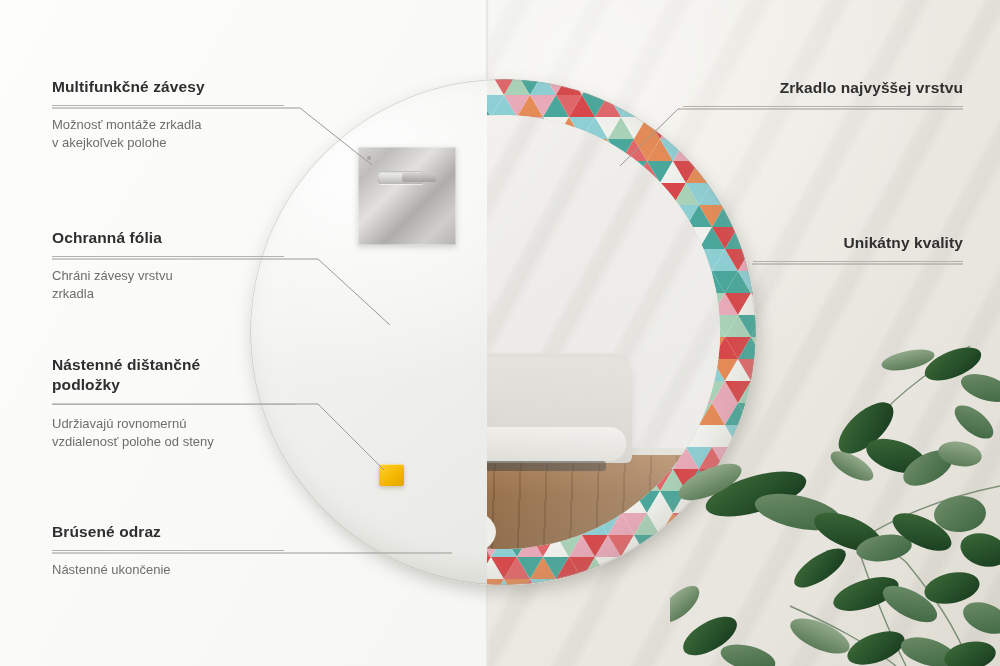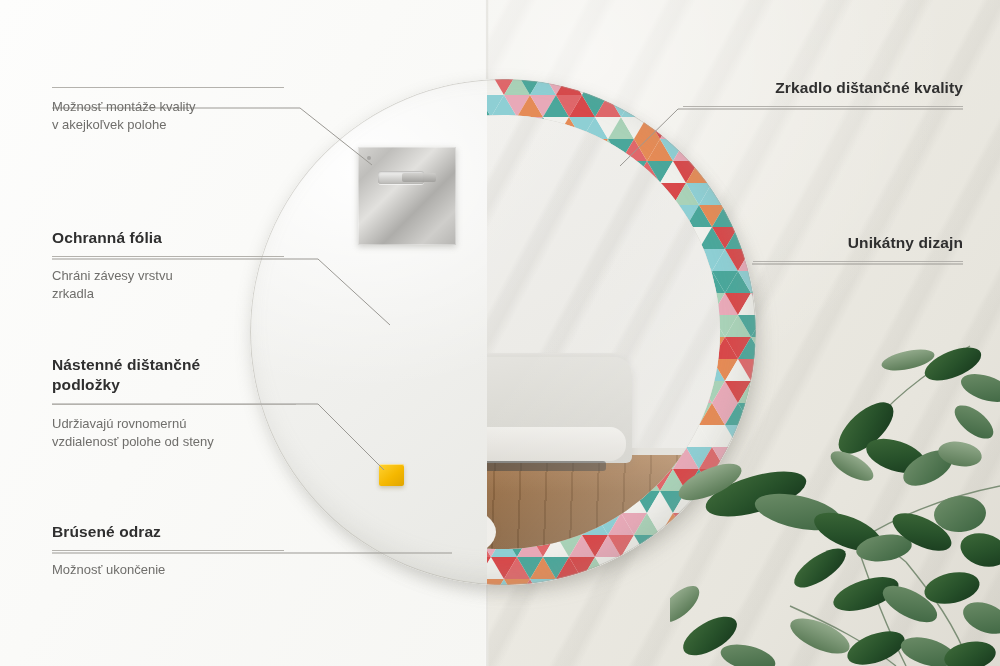--- a/index.html
+++ b/index.html
@@ -780,22 +780,23 @@
       <polyline points="52,108 300,108 372,165"></polyline>
       <polyline points="52,259 318,259 390,325"></polyline>
       <polyline points="52,404 318,404 384,470"></polyline>
       <polyline points="52,553 452,553"></polyline>
       <polyline points="963,109 678,109 620,166"></polyline>
       <polyline points="963,264 752,264"></polyline>
     </g>
   </svg>
 
   <div class="callout left" style="left:52px;top:78px;width:232px;">
+    <div class="title">Multifunkčné závesy</div>
     <div class="rule"></div>
-    <div class="desc">Možnosť montáže kvality
+    <div class="desc">Možnosť montáže zrkadla
 v akejkoľvek polohe</div>
   </div>
 
   <div class="callout left" style="left:52px;top:229px;width:232px;">
     <div class="title">Ochranná fólia</div>
     <div class="rule"></div>
     <div class="desc">Chráni závesy vrstvu
 zrkadla</div>
   </div>
 
@@ -803,30 +804,30 @@
     <div class="title" style="white-space:pre-line;line-height:20px;">Nástenné dištančné
 podložky</div>
     <div class="rule"></div>
     <div class="desc">Udržiavajú rovnomernú
 vzdialenosť polohe od steny</div>
   </div>
 
   <div class="callout left" style="left:52px;top:523px;width:232px;">
     <div class="title">Brúsené odraz</div>
     <div class="rule"></div>
-    <div class="desc">Možnosť ukončenie</div>
+    <div class="desc">Nástenné ukončenie</div>
   </div>
 
   <div class="callout right" style="left:683px;top:79px;width:280px;">
-    <div class="title">Zrkadlo dištančné kvality</div>
+    <div class="title">Zrkadlo najvyššej vrstvu</div>
     <div class="rule"></div>
   </div>
 
   <div class="callout right" style="left:753px;top:234px;width:210px;">
-    <div class="title">Unikátny dizajn</div>
+    <div class="title">Unikátny kvality</div>
     <div class="rule"></div>
   </div>
 
   <svg class="leaves" viewBox="0 0 330 330">
     <defs>
       <linearGradient id="lg1" x1="0" y1="0" x2="1" y2="1">
         <stop offset="0%" stop-color="#3f6b3a"></stop>
           <stop offset="55%" stop-color="#27512a"></stop>
           <stop offset="100%" stop-color="#17381d"></stop>
       </linearGradient>

